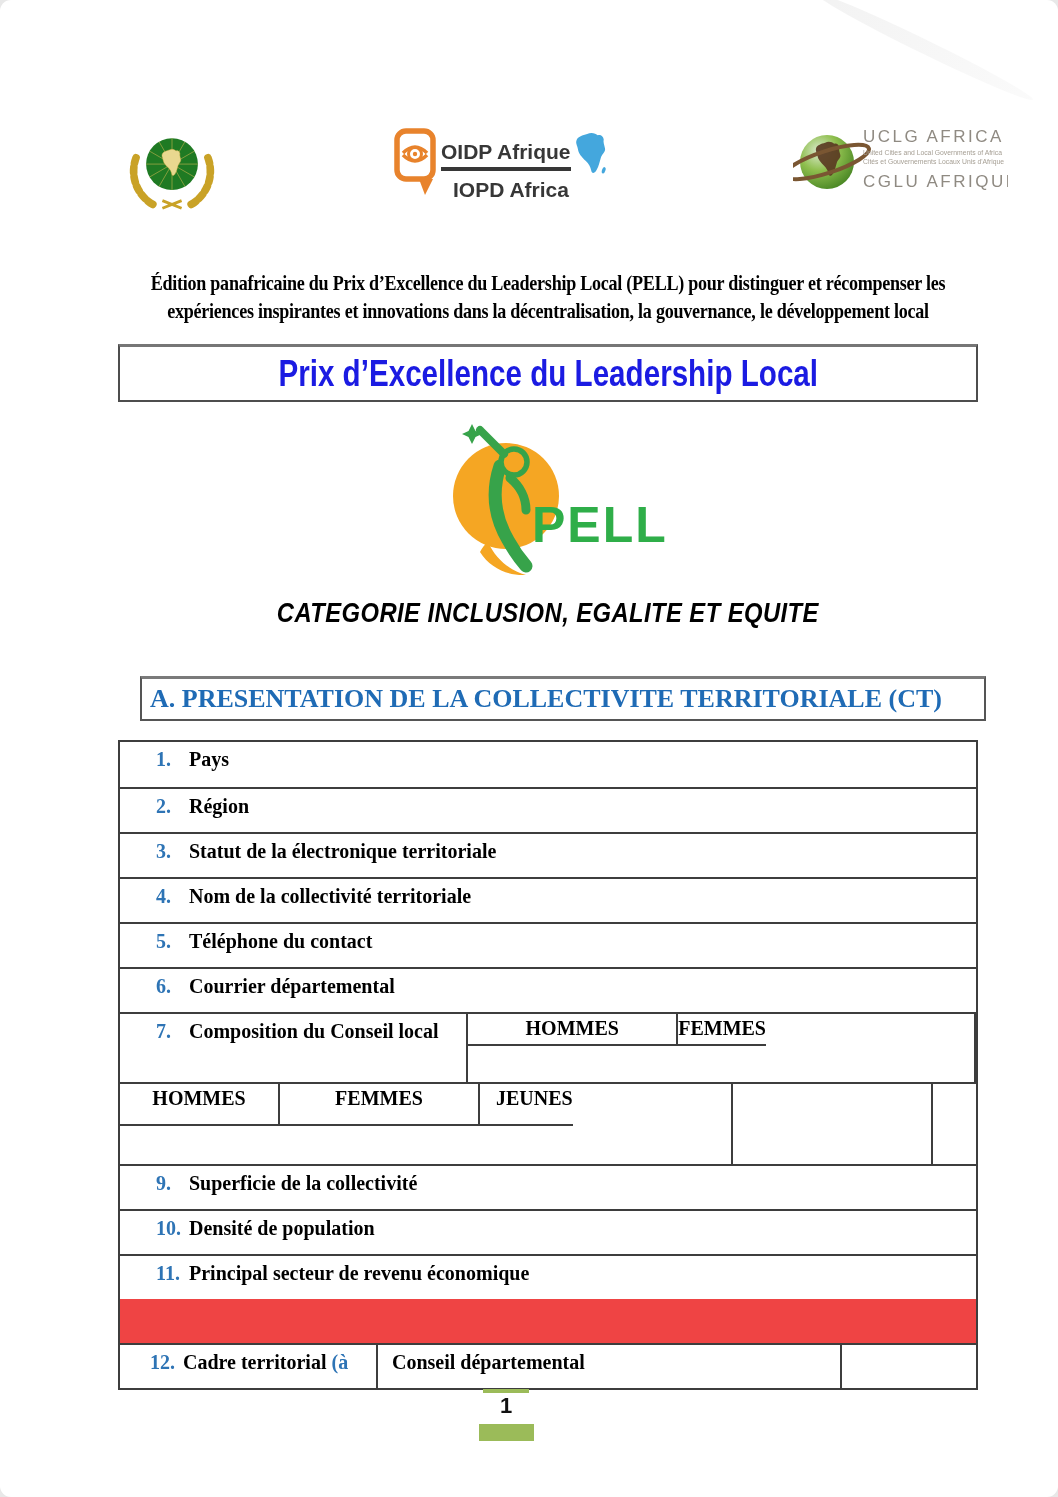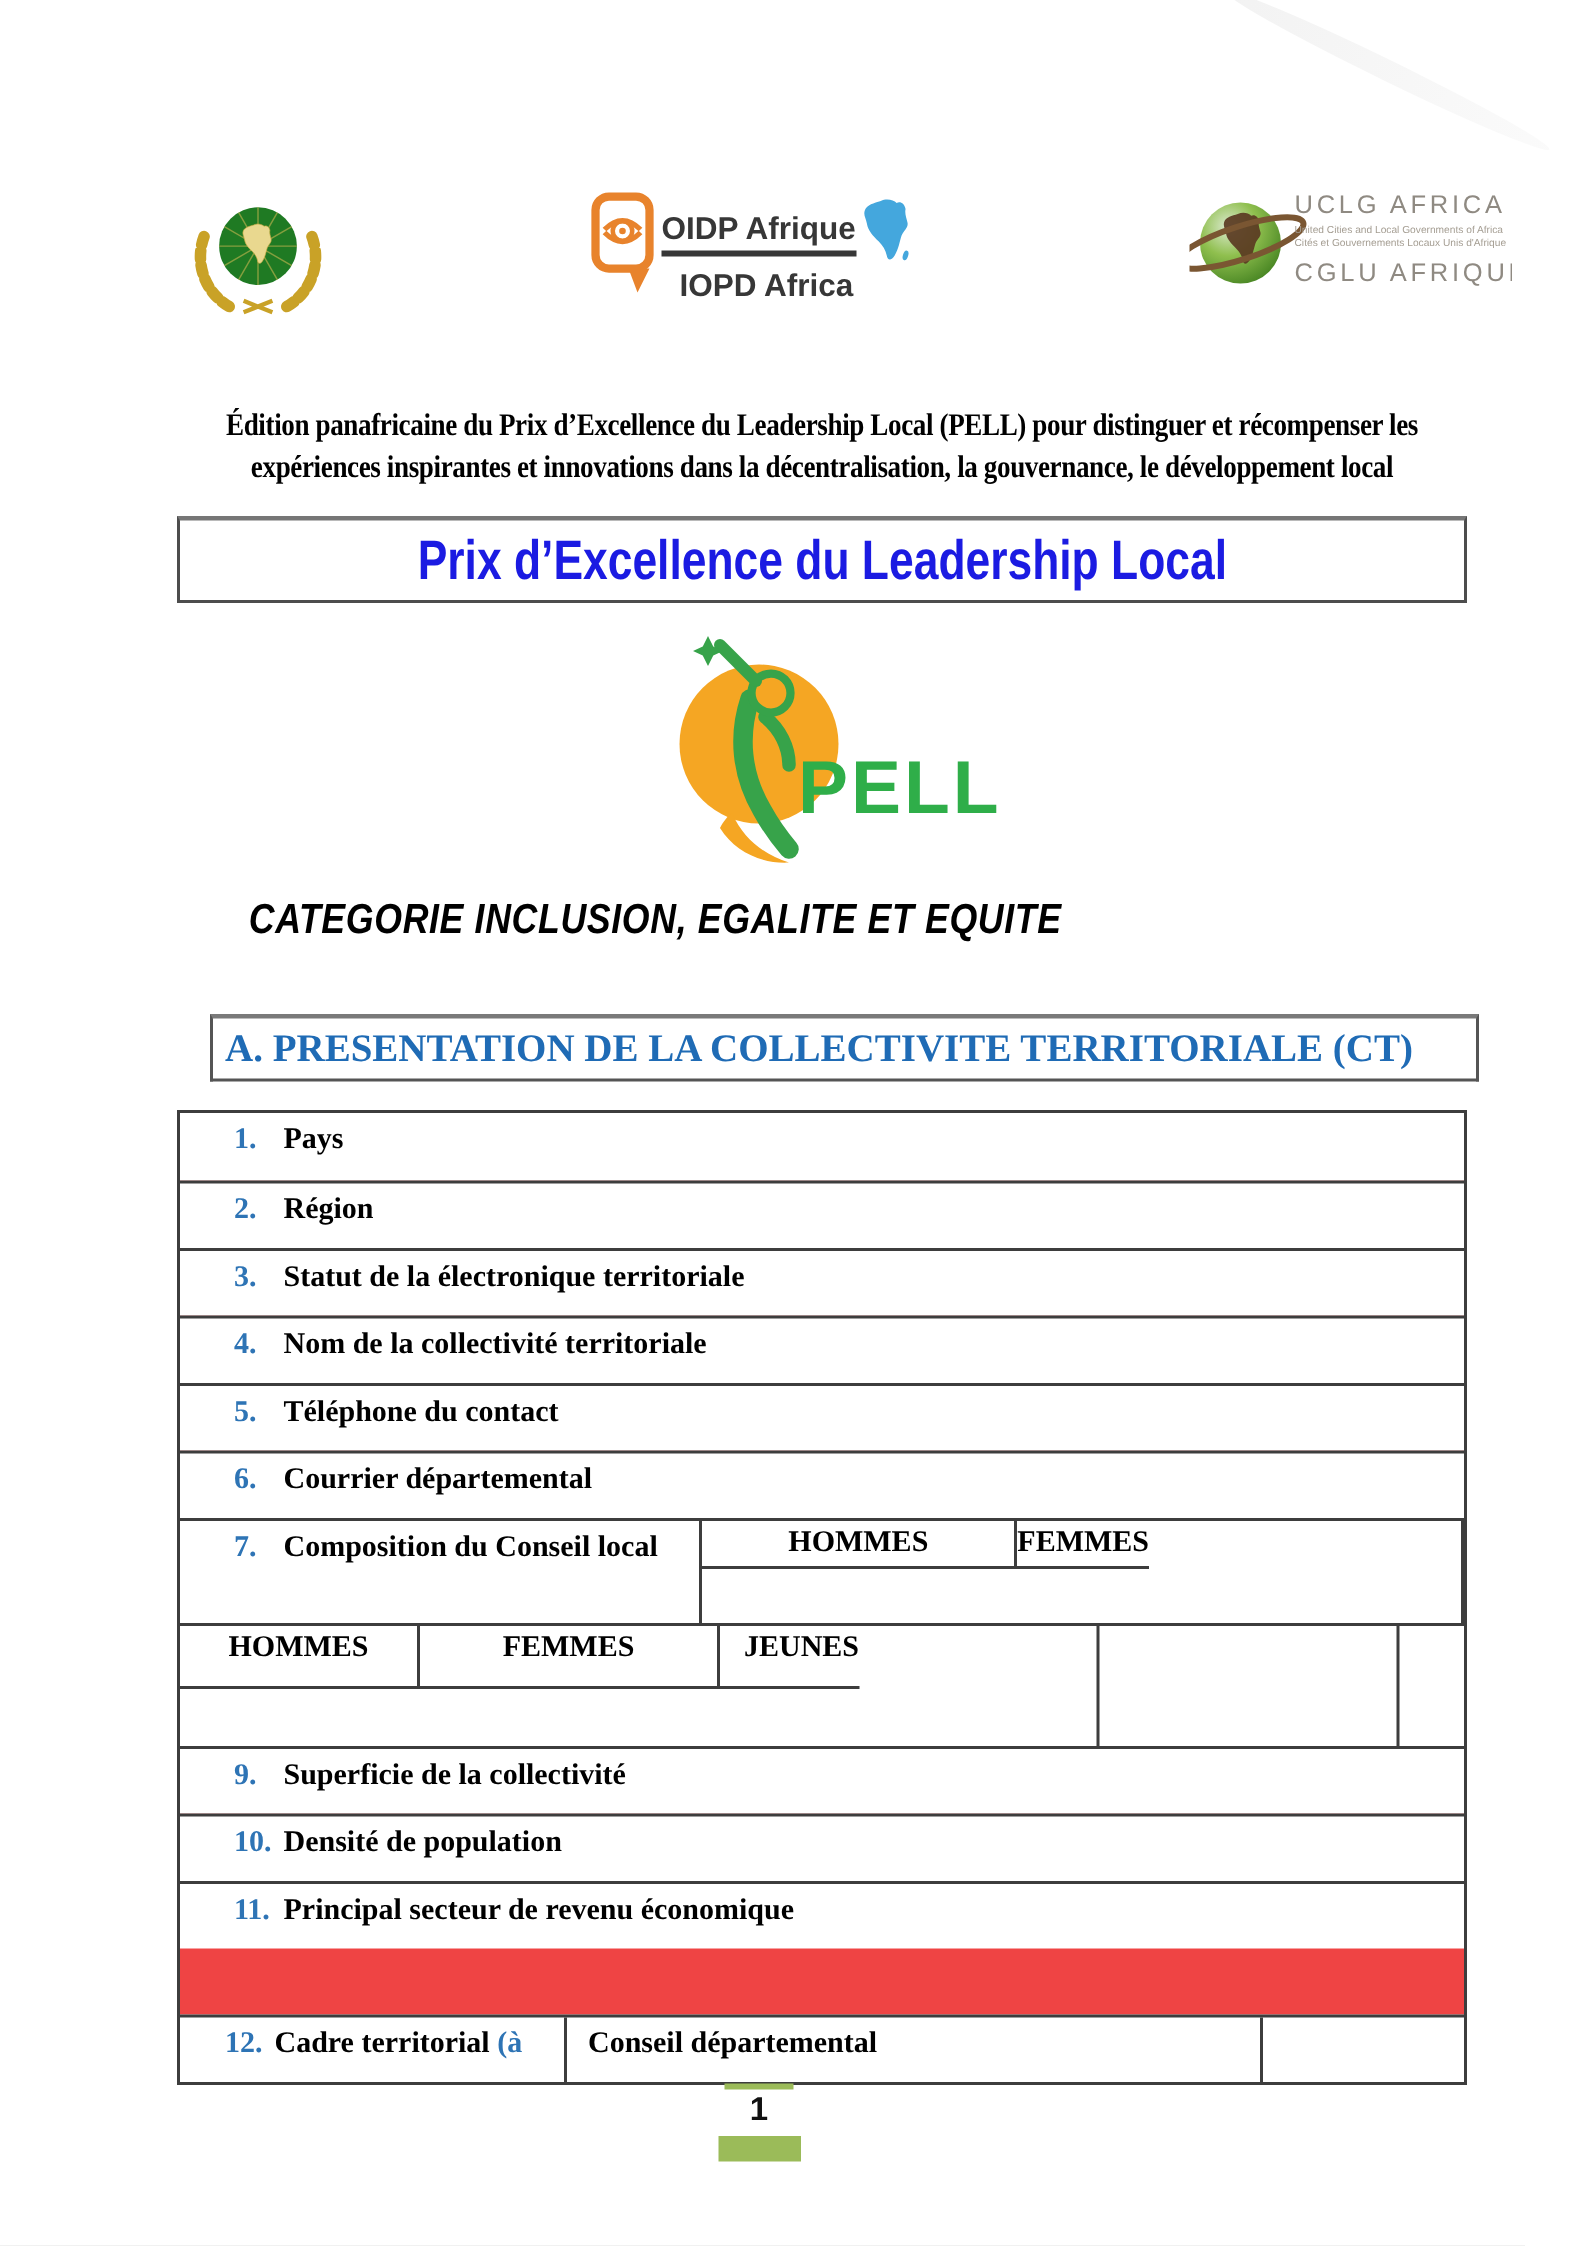--- a/index.html
+++ b/index.html
@@ -1,37 +1,37 @@
 <!DOCTYPE html>
 <html><head>
 <meta charset="utf-8">
 <style>
   html,body{margin:0;padding:0;background:#e8e8e8;}
   .page{position:relative;width:1058px;height:1497px;background:#ffffff;margin:0 auto;
-        font-family:"Liberation Serif",serif;overflow:hidden;}
+        font-family:"Liberation Serif",serif;overflow:hidden;border-radius:11px;}
   .swoosh{position:absolute;left:805px;top:40px;width:240px;height:14px;
           background:linear-gradient(to right,#f1f1f1,#fafafa);border-radius:50%;
           transform:rotate(26deg);opacity:.9;}
   
   .au-logo{position:absolute;left:124px;top:116px;}
   .oidp-logo{position:absolute;left:393px;top:125px;}
   .uclg-logo{position:absolute;left:793px;top:112px;}
   .pell-logo{position:absolute;left:428px;top:424px;}
   
   .intro{position:absolute;left:48px;top:270px;width:1000px;text-align:center;
          font-weight:bold;font-size:21px;line-height:1.32;color:#000;
          transform:scaleX(0.86);transform-origin:50% 0;letter-spacing:-0.3px;}
   
   .banner{position:absolute;left:118px;top:344px;width:856px;height:53px;
           border:2px solid #4d4d4d;border-top:3px solid #767676;background:#fff;
           display:flex;align-items:center;justify-content:center;}
   .banner .ttl{font-family:"Liberation Sans",sans-serif;font-weight:bold;font-size:37px;
           color:#1b1be2;white-space:nowrap;transform:scaleX(0.80);letter-spacing:0px;}
   
-  .category{position:absolute;left:118px;top:597px;width:860px;text-align:left;}
+  .category{position:absolute;left:118px;top:597px;width:860px;text-align:center;}
   .category span{display:inline-block;font-family:"Liberation Sans",sans-serif;
           font-weight:bold;font-style:italic;font-size:28px;color:#000;
           transform:scaleX(0.85);white-space:nowrap;letter-spacing:0.5px;}
   
   .section-a{position:absolute;left:140px;top:676px;width:834px;height:40px;
           border:2px solid #555;border-top:3px solid #7a7a7a;background:#fff;
           font-weight:bold;font-size:26px;color:#1f6bb5;line-height:40px;
           padding-left:8px;white-space:nowrap;}
   
   .ftable{position:absolute;left:118px;top:740px;width:856px;border:2px solid #3d3d3d;background:#ef4444;}

